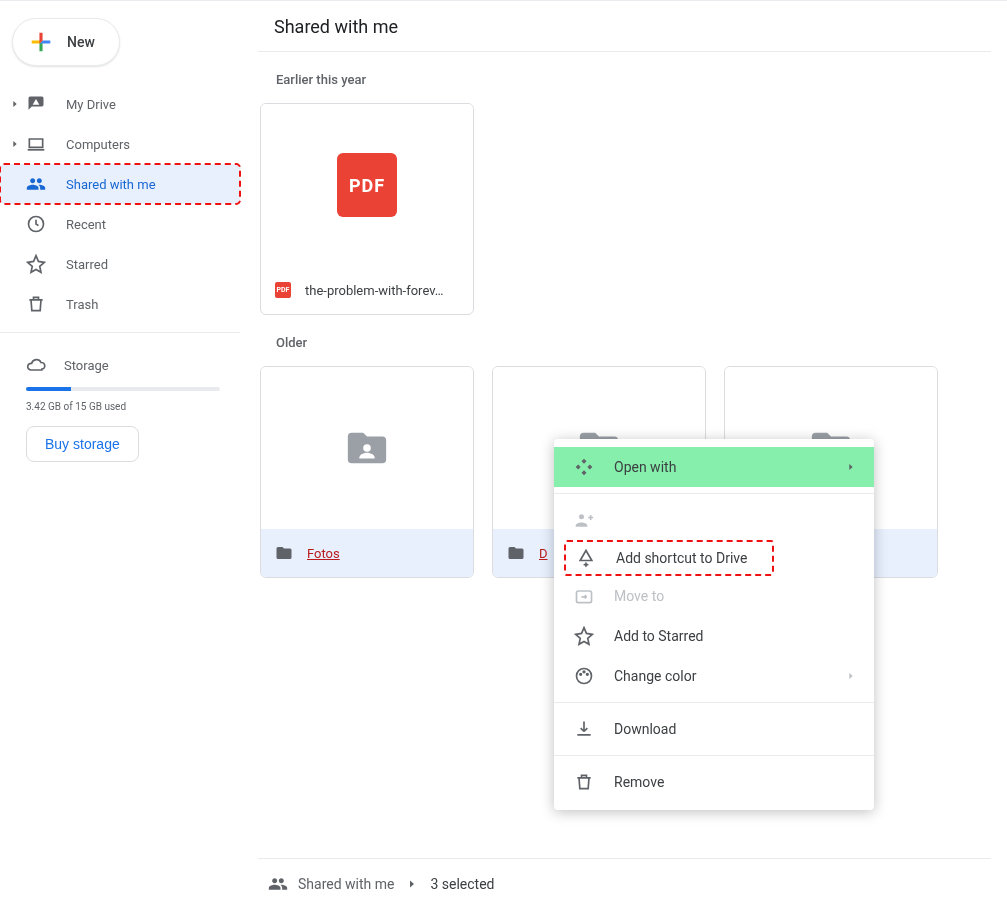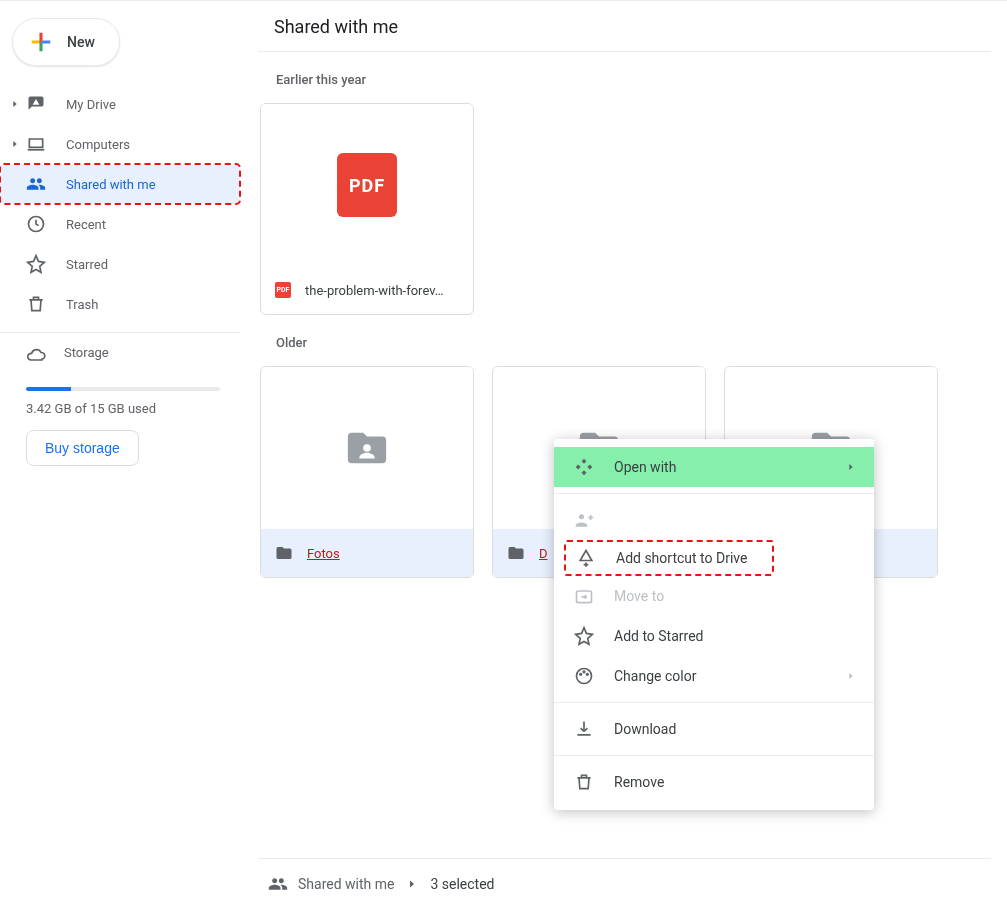--- a/index.html
+++ b/index.html
@@ -45,25 +45,25 @@
   color:#5f6368;
 }
 .nav-item .chev { width:14px; display:flex; justify-content:center; color:#5f6368; }
 .nav-item .ico { width:24px; display:flex; justify-content:center; margin-left:2px; }
 .nav-item .txt { margin-left: 18px; font-size:13px; }
 .nav-item.active { background:#e8f0fe; color:#1967d2; }
 .nav-item.active .ico svg { fill:#1967d2; }
 .nav-item.highlighted { outline:2px dashed #e11; outline-offset:-1px; border-radius:4px; }
 .divider { height:1px; background:#e8eaed; margin: 8px 0 12px 0; }
 .storage { padding: 0 20px 0 26px; color:#5f6368; }
-.storage-row { display:flex; height:40px; cursor:pointer;}
+.storage-row { display:flex; align-items:center; height:40px; cursor:pointer;}
 .storage-row .txt { margin-left:18px; font-size:13px; }
 .storage-bar { height:4px; background:#e8eaed; border-radius:2px; overflow:hidden; margin-top:2px; }
 .storage-bar .fill { height:100%; background:#1a73e8; }
-.storage-text { font-size:13px; margin-top:10px; color:#5f6368; }
+.storage-text { font-size:10px; margin-top:10px; color:#5f6368; }
 .buy-btn {
   margin-top:14px; height:36px; padding:0 18px;
   border:1px solid #dadce0; border-radius:8px; background:#fff;
   color:#1a73e8; font-size:14px; font-weight:500; cursor:pointer;
 }
 .main {
   position:absolute; left:258px; right:16px; top:0; bottom:0;
 }
 .page-title {
   font-size:18px; color:#202124; padding-top:16px; padding-left:16px;

